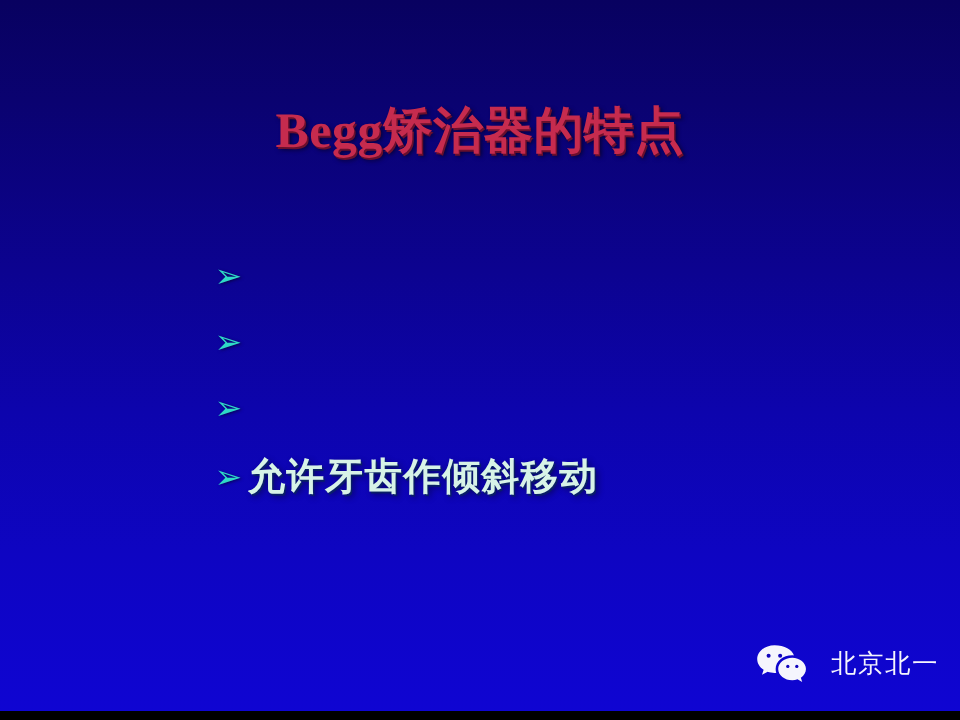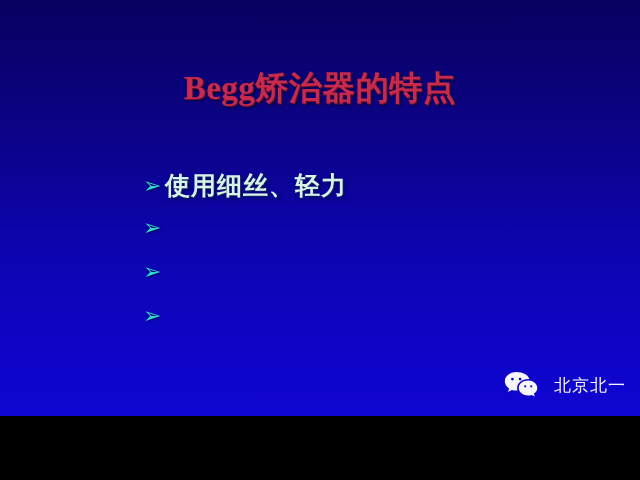--- a/index.html
+++ b/index.html
@@ -5,21 +5,21 @@
 <style>
   html, body {
     margin: 0;
     padding: 0;
     background: #000;
   }
 
   #slide {
     position: relative;
     width: 640px;
-    height: 416px;
+    height: 474px;
     overflow: hidden;
     
     background: linear-gradient(to bottom,
         #080160 0%,
         #0a0270 14%,
         #0c0390 38%,
         #0d04ad 58%,
         #0e05c2 78%,
         #0f05d2 100%);
     font-family: "Liberation Sans", "DejaVu Sans", sans-serif;
@@ -123,33 +123,33 @@
 <div id="slide">
 
   <div id="title-block">
     <span id="slide-title">Begg矫治器的特点</span>
   </div>
 
   <ul id="bullet-list">
 
     <li class="bullet-item">
       <span class="bullet-marker">➢</span>
-      <span class="bullet-text">使用细丝、轻力</span>
     </li>
 
     <li class="bullet-item">
       <span class="bullet-marker">➢</span>
     </li>
 
     <li class="bullet-item">
       <span class="bullet-marker">➢</span>
     </li>
 
     <li class="bullet-item">
       <span class="bullet-marker">➢</span>
+      <span class="bullet-text">允许牙齿作倾斜移动</span>
     </li>
 
   </ul>
 
   <div id="watermark">
     <span>
       <svg id="wechat-icon" viewBox="0 0 34 27" xmlns="http://www.w3.org/2000/svg">
 
         <path fill="#ffffff" d="M12.4 1.1C6.0 1.1 0.8 5.2 0.8 10.3c0 2.9 1.7 5.5 4.3 7.2L4.0 20.9l3.8-2.0
                  c1.4 0.4 2.9 0.7 4.6 0.7 0.4 0 0.8 0 1.1-0.1-0.3-0.8-0.4-1.6-0.4-2.5

